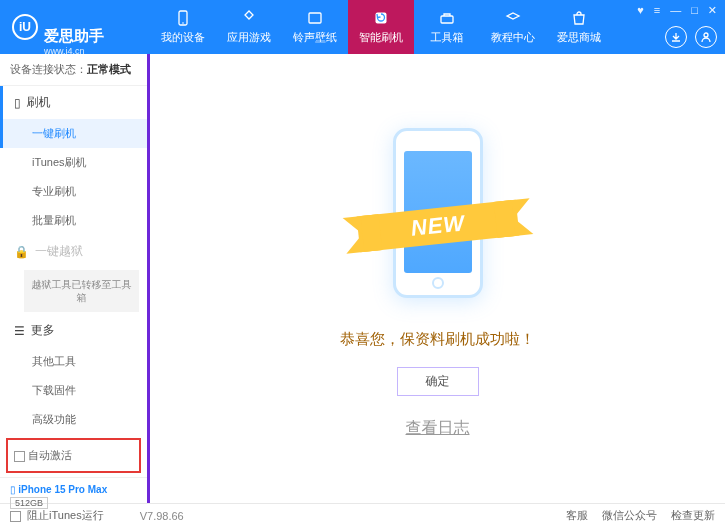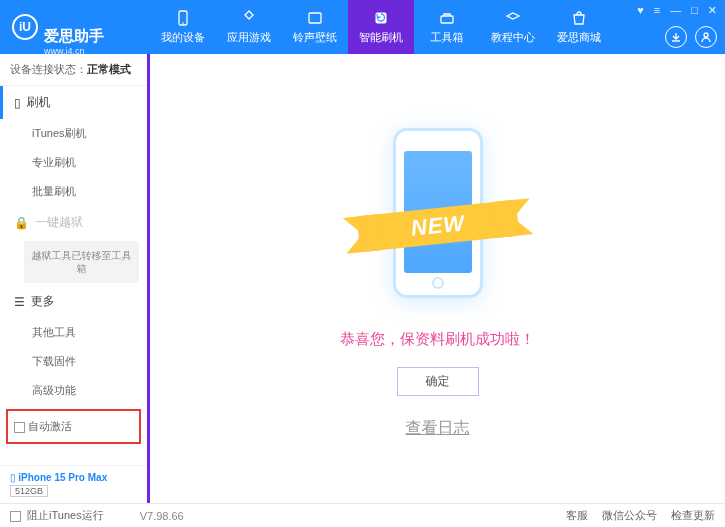--- a/index.html
+++ b/index.html
@@ -4,21 +4,21 @@
 <style>
 * { margin: 0; padding: 0; box-sizing: border-box; font-family: "Microsoft YaHei", Arial, sans-serif; }
 body { width: 725px; height: 527px; overflow: hidden; background: #fff; }
 .header { background: #1e88ff; color: #fff; display: flex; align-items: center; height: 54px; position: relative; }
 .logo-area { display: flex; align-items: center; padding: 0 12px; width: 150px; }
 .logo-icon { width: 26px; height: 26px; border: 2px solid #fff; border-radius: 50%; display: flex; align-items: center; justify-content: center; font-weight: bold; font-size: 12px; margin-right: 6px; }
 .logo-text { font-size: 15px; font-weight: bold; margin-top: 28px; }
 .logo-sub { font-size: 9px; opacity: 0.85; }
 .nav { display: flex; height: 100%; }
 .nav-item { width: 66px; display: flex; flex-direction: column; align-items: center; justify-content: center; font-size: 11px; cursor: pointer; position: relative; }
-.nav-item.active { background: #6d28d9; }
+.nav-item.active { background: #be185d; }
 .nav-icon { width: 18px; height: 18px; margin-bottom: 3px; display: flex; align-items: center; justify-content: center; }
 .win-ctrl { position: absolute; right: 8px; top: 4px; display: flex; gap: 10px; font-size: 11px; }
 .win-ctrl span { cursor: pointer; opacity: 0.9; }
 .header-r { position: absolute; right: 8px; bottom: 6px; display: flex; gap: 8px; }
 .circ-btn { width: 22px; height: 22px; border: 1.5px solid #fff; border-radius: 50%; display: flex; align-items: center; justify-content: center; cursor: pointer; }
 .body { display: flex; height: calc(100% - 54px - 24px); }
 .sidebar { width: 150px; border-right: 3px solid #6d28d9; display: flex; flex-direction: column; font-size: 12px; color: #555; }
 .conn-status { padding: 8px 10px; font-size: 11px; color: #666; border-bottom: 1px solid #f0f0f0; }
 .conn-status b { color: #333; }
 .side-group { padding: 8px 14px; display: flex; align-items: center; gap: 6px; color: #444; font-size: 12px; }
@@ -34,21 +34,21 @@
 .device-info .storage { display: inline-block; border: 1px solid #ccc; font-size: 9px; padding: 0 4px; color: #666; margin-top: 2px; }
 .main { flex: 1; display: flex; flex-direction: column; align-items: center; justify-content: center; position: relative; }
 .phone-img { width: 140px; height: 200px; position: relative; margin-bottom: 12px; }
 .phone-body { width: 90px; height: 170px; background: #fff; border: 3px solid #c9e6ff; border-radius: 14px; position: absolute; left: 25px; top: 10px; box-shadow: 0 4px 20px rgba(100,180,255,0.25); }
 .phone-screen { position: absolute; left: 8px; right: 8px; top: 20px; bottom: 22px; background: linear-gradient(#6bb8ff,#4fa8ff); border-radius: 3px; }
 .phone-home { position: absolute; bottom: 6px; left: 50%; transform: translateX(-50%); width: 12px; height: 12px; border: 2px solid #c9e6ff; border-radius: 50%; }
 .new-ribbon { position: absolute; left: -10px; top: 90px; width: 160px; height: 36px; background: #ffc93c; transform: rotate(-6deg); display: flex; align-items: center; justify-content: center; color: #fff; font-weight: bold; font-size: 22px; letter-spacing: 1px; font-style: italic; }
 .new-ribbon::before, .new-ribbon::after { content: ''; position: absolute; width: 0; height: 0; border: 18px solid #ffc93c; }
 .new-ribbon::before { left: -14px; border-left-color: transparent; }
 .new-ribbon::after { right: -14px; border-right-color: transparent; }
-.success-text { font-size: 15px; color: #ec4899; margin-bottom: 18px; }
+.success-text { font-size: 15px; color: #a16207; margin-bottom: 18px; }
 .ok-btn { border: 1px solid #c4b5fd; background: #fff; padding: 5px 28px; font-size: 12px; cursor: pointer; color: #555; margin-bottom: 22px; }
 .log-link { font-size: 16px; color: #999; text-decoration: underline; cursor: pointer; }
 .footer { height: 24px; border-top: 1px solid #e8e8e8; display: flex; align-items: center; font-size: 11px; color: #666; padding: 0 10px; }
 .footer .chk { border-color: #999; }
 .footer-r { margin-left: auto; display: flex; gap: 14px; }
 .footer-r span { cursor: pointer; }
 .version { margin-left: 36px; color: #888; }
 svg { display: block; }
 </style>
 </head>
@@ -149,20 +149,21 @@
 
 <div class="body">
   <div class="sidebar">
     <div class="conn-status">
       <span>设备连接状态：</span><b>正常模式</b>
     </div>
     <div class="side-group bordered">
       <span>▯</span>
       <span>刷机</span>
     </div>
+    <div class="side-sub active">一键刷机</div>
     <div class="side-sub">iTunes刷机</div>
     <div class="side-sub">专业刷机</div>
     <div class="side-sub">批量刷机</div>
     <div class="side-group side-lock">
       <span>🔒</span>
       <span>一键越狱</span>
     </div>
     <div class="side-sub gray-box">越狱工具已转移至工具箱</div>
     <div class="side-group">
       <span>☰</span>

